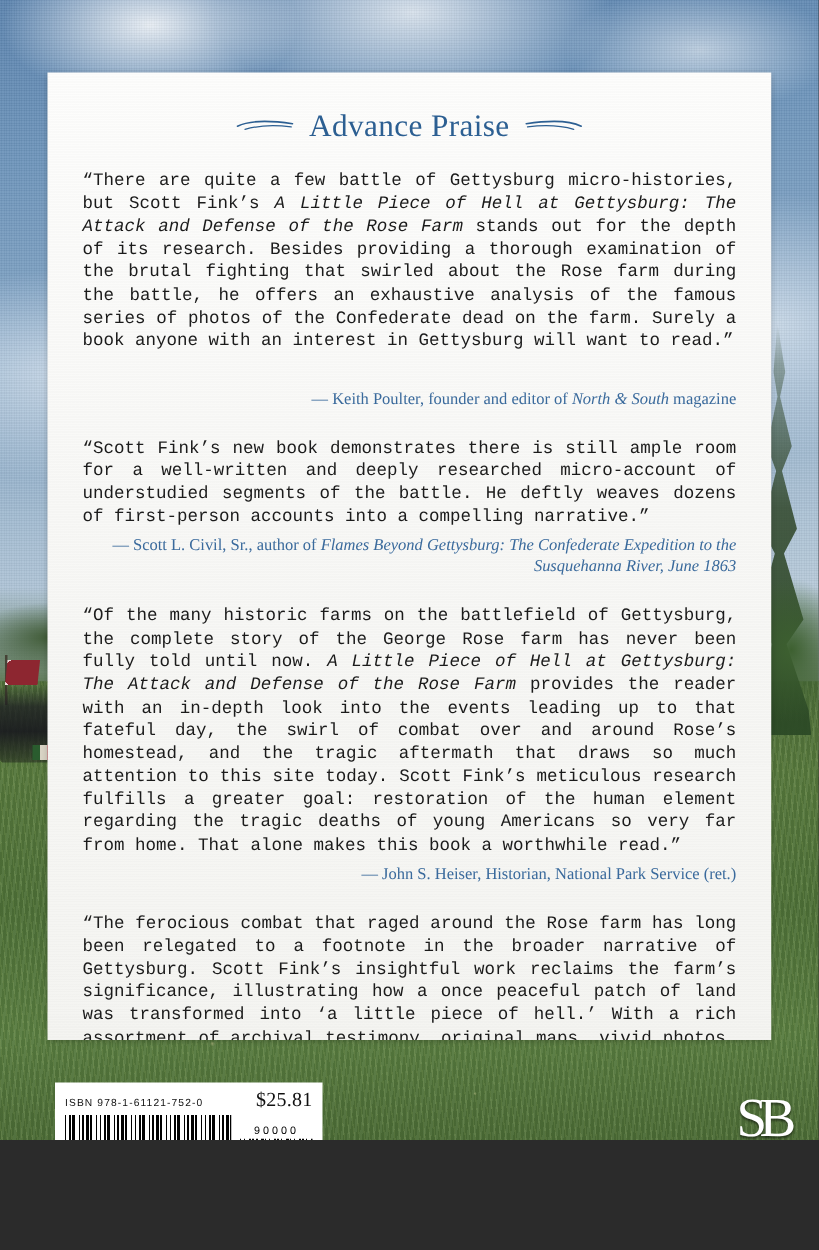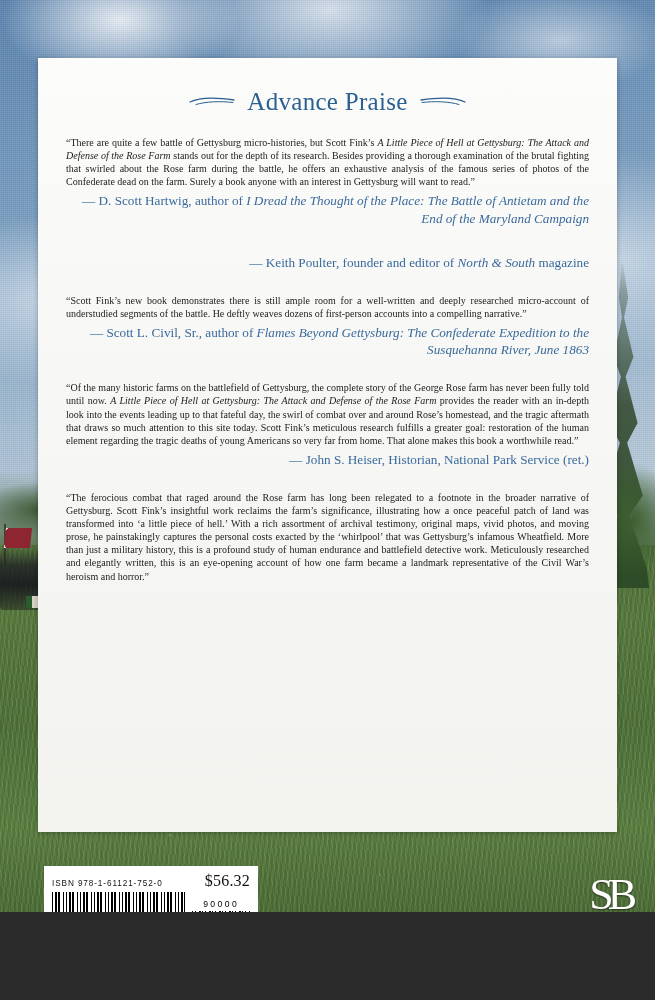--- a/index.html
+++ b/index.html
@@ -143,26 +143,27 @@
   .praise-title {
     color: #2c5f92;
     font-size: 25px;
     letter-spacing: .3px;
     white-space: nowrap;
   }
   .swash { display: block; }
 
   .quote-block { margin: 0 0 15px 0; }
   .quote-text {
-    font-size: 10px;
+    font-size: 14px;
     line-height: 1.31;
     color: #1b1b1b;
     text-align: justify;
     margin: 0;
     hyphens: none;
+    font-family: Liberation Mono, monospace;
   }
   .quote-text i { font-style: italic; }
   .attribution {
     font-size: 13.2px;
     line-height: 1.3;
     color: #3a6a9c;
     text-align: right;
     margin: 4px 0 0 0;
   }
   .attribution i { font-style: italic; }
@@ -294,21 +295,20 @@
       <span class="swash">
         <svg width="48" height="12" viewBox="0 0 48 12">
           <path d="M46 7 C36 2, 22 2, 2 5" stroke="#2c5f92" stroke-width="1.3" fill="none" stroke-linecap="round"></path>
           <path d="M40 9.5 C30 6.5, 16 6, 3 7.5" stroke="#2c5f92" stroke-width="1" fill="none" stroke-linecap="round"></path>
         </svg>
       </span>
     </div>
 
     <div class="quote-block">
       <p class="quote-text"><span>“There are quite a few battle of Gettysburg micro-histories, but Scott Fink’s </span><i>A Little Piece of Hell at Gettysburg: The Attack and Defense of the Rose Farm</i><span> stands out for the depth of its research. Besides providing a thorough examination of the brutal fighting that swirled about the Rose farm during the battle, he offers an exhaustive analysis of the famous series of photos of the Confederate dead on the farm. Surely a book anyone with an interest in Gettysburg will want to read.”</span></p>
-      <p class="attribution"><span>— D. Scott Hartwig, author of </span><i>I Dread the Thought of the Place: The Battle of Antietam and the End of the Maryland Campaign</i><span></span></p>
     </div>
 
     <div class="gap-sm"></div>
 
     <div class="quote-block">
       <p class="attribution"><span>— Keith Poulter, founder and editor of </span><i>North &amp; South</i><span> magazine</span></p>
     </div>
 
     <div class="gap-sm"></div>
 
@@ -329,21 +329,21 @@
     <div class="quote-block">
       <p class="quote-text"><span>“The ferocious combat that raged around the Rose farm has long been relegated to a footnote in the broader narrative of Gettysburg. Scott Fink’s insightful work reclaims the farm’s significance, illustrating how a once peaceful patch of land was transformed into ‘a little piece of hell.’ With a rich assortment of archival testimony, original maps, vivid photos, and moving prose, he painstakingly captures the personal costs exacted by the ‘whirlpool’ that was Gettysburg’s infamous Wheatfield. More than just a military history, this is a profound study of human endurance and battlefield detective work. Meticulously researched and elegantly written, this is an eye-opening account of how one farm became a landmark representative of the Civil War’s heroism and horror.”</span><i></i><span></span></p>
 
     </div>
 
   </div>
 
   <div class="barcode-card">
     <div class="barcode-toprow">
       <span class="isbn-text">ISBN 978-1-61121-752-0</span>
-      <span class="price-text">$56.32</span>
+      <span class="price-text">$25.81</span>
     </div>
     <div class="barcode-row">
       <div class="ean13">
         <div class="bars"></div>
         <div class="ean13-digits">9  781611  217520</div>
       </div>
       <div class="ean5">
         <div class="ean5-digits">90000</div>
         <div class="bars"></div>
       </div>

